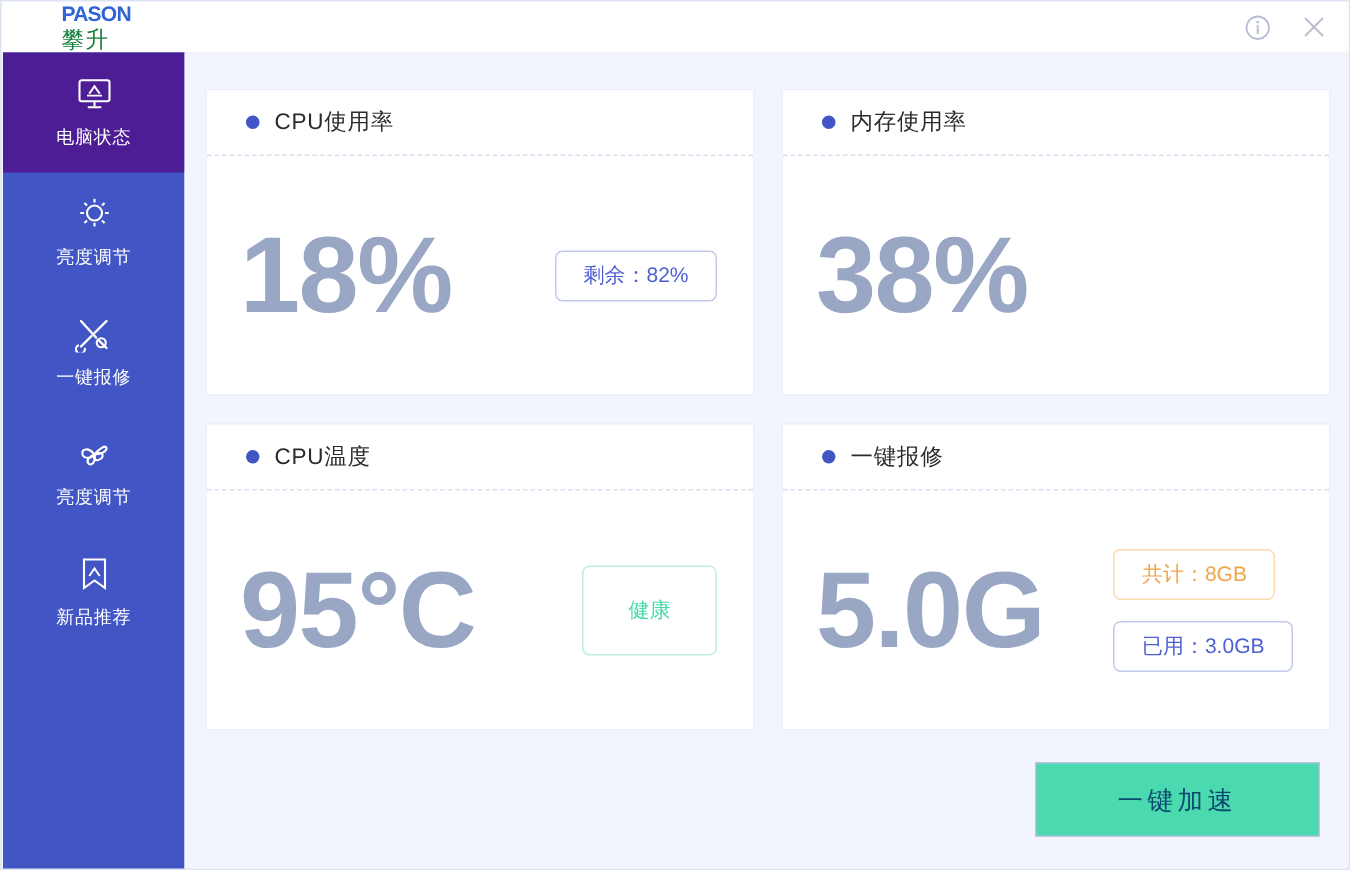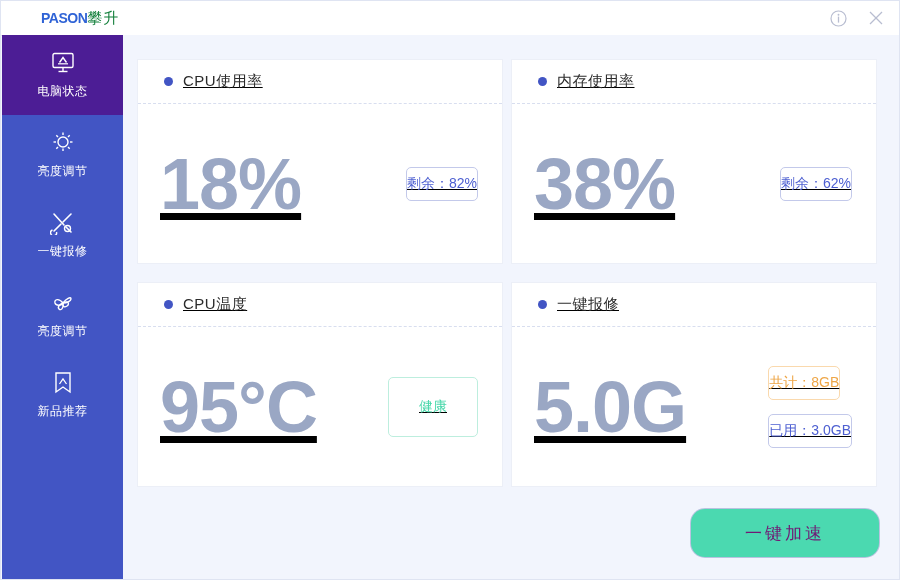--- a/index.html
+++ b/index.html
@@ -8,67 +8,67 @@
     font-family:"Liberation Sans","DejaVu Sans",sans-serif;
     background:#ffffff;
   }
   .app{position:relative;width:900px;height:580px;box-sizing:border-box;
        border:1px solid #dfe4f2;background:#f2f5fd;overflow:hidden;}
 
   
   .titlebar{position:absolute;left:0;top:0;width:900px;height:34px;
             background:#ffffff;border-bottom:1px solid #e3e7f0;
             display:flex;align-items:center;}
-  .logo{display:flex;align-items:center;gap:0;margin-left:40px;}
+  .logo{display:flex;gap:0;margin-left:40px;flex-direction:column;}
   .logo-mark{font-size:14px;font-weight:bold;color:#2f63d6;letter-spacing:-0.5px;}
   .logo-text{font-size:15px;font-weight:normal;color:#15803d;letter-spacing:1px;}
   .win-btns{position:absolute;right:6px;top:0;height:34px;display:flex;align-items:center;}
   .wbtn{width:38px;height:34px;display:flex;align-items:center;justify-content:center;
         cursor:pointer;}
   .wbtn svg{display:block;}
 
   
   .sidebar{position:absolute;left:1px;top:34px;width:121px;height:545px;
            background:#4255c4;}
   .side-item{height:80px;display:flex;flex-direction:column;align-items:center;
              justify-content:center;cursor:pointer;gap:7px;}
   .side-item.active{background:#4c1d95;}
   .side-ico{height:26px;display:flex;align-items:center;justify-content:center;}
   .side-label{font-size:12px;color:#ffffff;letter-spacing:0.5px;}
 
   
   .content{position:absolute;left:122px;top:34px;width:777px;height:545px;
            background:#f2f5fd;}
   .grid{position:absolute;left:14px;top:24px;width:750px;}
-  .row{display:flex;gap:8px;text-decoration:underline;}
+  .row{display:flex;gap:18px;}
   .row+.row{margin-top:18px;}
   .card{width:366px;height:205px;background:#ffffff;border:1px solid #eceff7;
         box-sizing:border-box;position:relative;}
   .card-head{height:44px;display:flex;align-items:center;padding-left:26px;
              border-bottom:1px dashed #d8deef;box-sizing:border-box;}
   .dot{width:9px;height:9px;border-radius:50%;background:#4255c4;margin-right:10px;}
   .card-title{font-size:15px;color:#2b2b2b;letter-spacing:0.5px;}
   .card-body{height:160px;display:flex;align-items:center;padding:0 18px 0 22px;
              box-sizing:border-box;}
   .metric{font-size:72px;font-weight:bold;color:#9aa7c4;line-height:1;
           letter-spacing:-1px;white-space:nowrap;}
   .badges{margin-left:auto;display:flex;flex-direction:column;gap:14px;
           align-items:flex-start;padding-right:6px;}
   .badge{border:1px solid #c9cfe8;border-radius:5px;background:#ffffff;
-         font-size:14px;color:#4d5fd1;padding:7px 0;white-space:nowrap;}
+         font-size:14px;color:#4d5fd1;padding:7px 18px;white-space:nowrap;}
   .badge.green{border-color:#bdeede;color:#4ad8ab;padding:20px 30px;}
   .badge.orange{border-color:#fad9ad;color:#efa košt;}
   .badge.orange{border-color:#fad9ad;color:#eea647;}
   .badge.indigo{border-color:#c3c9ea;color:#4d5fd1;}
 
   
   .accel{position:absolute;left:568px;top:474px;width:188px;height:48px;
-         background:#4bd9b0;color:#701a75;font-size:17px;letter-spacing:3px;
+         background:#4bd9b0;color:#0c4a6e;font-size:17px;letter-spacing:3px;
          display:flex;align-items:center;justify-content:center;cursor:pointer;
-         box-shadow:0 0 0 1px #b9c2e0;border-radius:14px;}
+         box-shadow:0 0 0 1px #b9c2e0;}
 </style>
 </head>
 <body>
 
 <div class="app">
 
   <div class="titlebar">
     <div class="logo">
       <span class="logo-mark">PASON</span>
       <span class="logo-text">攀升</span>
@@ -178,23 +178,20 @@
           </div>
         </div>
 
         <div class="card">
           <div class="card-head">
             <span class="dot"></span>
             <span class="card-title">内存使用率</span>
           </div>
           <div class="card-body">
             <span class="metric">38%</span>
-            <span class="badges">
-              <span class="badge indigo">剩余：62%</span>
-            </span>
           </div>
         </div>
 
       </div>
 
       <div class="row">
 
         <div class="card">
           <div class="card-head">
             <span class="dot"></span>

